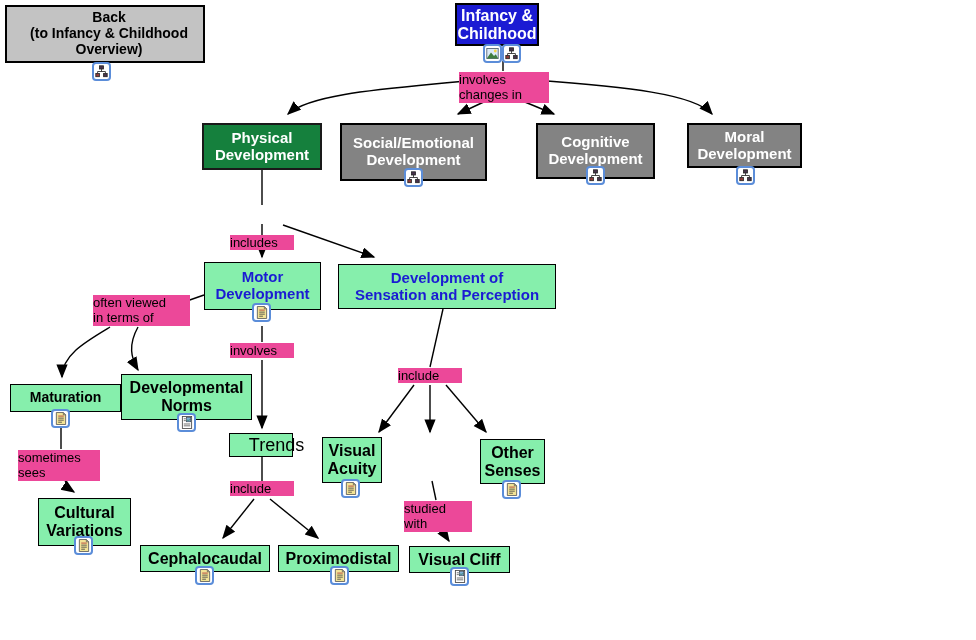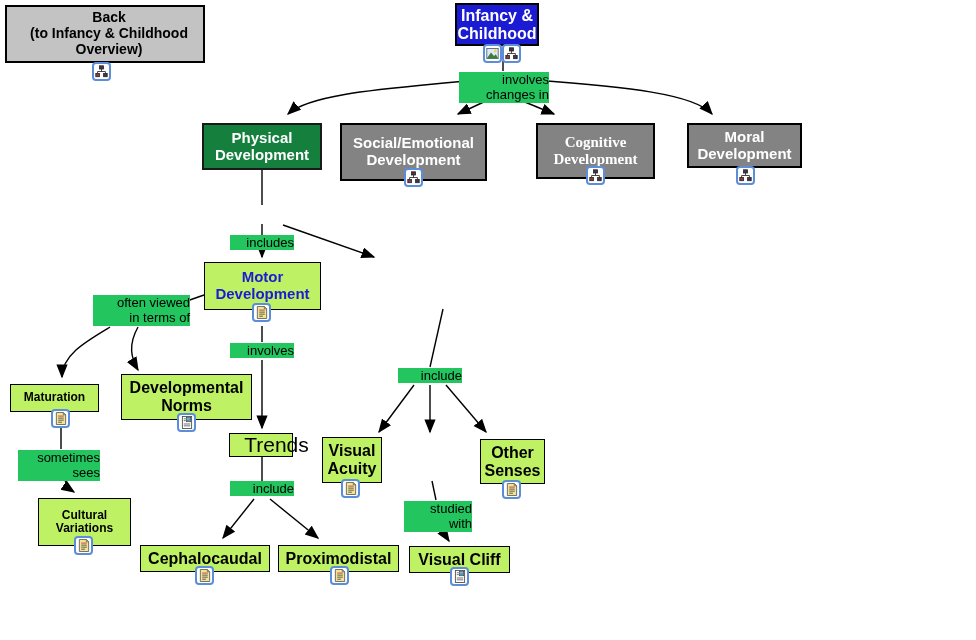--- a/index.html
+++ b/index.html
@@ -1,29 +1,29 @@
 <!DOCTYPE html>
 <html><head>
 <meta charset="utf-8">
 <style>
   html,body{margin:0;padding:0;background:#fff;}
   #canvas{position:relative;width:976px;height:640px;background:#fff;overflow:hidden;
           font-family:"Liberation Sans", sans-serif;}
   #wires{position:absolute;left:0;top:0;z-index:1;}
-  .lbl{position:absolute;z-index:2;font-size:13px;color:#000;text-align:right;
-       white-space:pre-line;line-height:1.18;background:#22c55e;}
+  .lbl{position:absolute;z-index:2;font-size:13px;color:#000;text-align:left;
+       white-space:pre-line;line-height:1.18;background:#ec4899;}
   .node{position:absolute;z-index:3;box-sizing:border-box;display:flex;align-items:center;
         justify-content:center;text-align:center;white-space:pre-line;line-height:1.12;
-        font-weight:bold;font-size:15px;background:#bef264;border:1.5px solid #000;color:#000;}
+        font-weight:bold;font-size:15px;background:#86efac;border:1.5px solid #000;color:#000;}
   .back{background:#c3c3c3;border:2px solid #000;font-size:14px;padding-left:8px;}
   .blue-box{background:#1b1bd3;border:2px solid #000;color:#fff;font-size:16px;}
   .dark{background:#15803d;border:2px solid #1a1a1a;color:#fff;}
   .gray{background:#838383;border:2px solid #000;color:#fff;}
   .blue-text{color:#1b1bd3;}
-  .plain{font-weight:normal;font-size:21px;padding-left:31px;}
+  .plain{font-weight:normal;font-size:18px;padding-left:31px;}
   .badge{position:absolute;z-index:4;width:19px;height:19px;box-sizing:border-box;
          background:#fff;border:2px solid #5b8dd9;border-radius:4px;display:flex;
          align-items:center;justify-content:center;}
   .badge svg{display:block;}
 </style>
 </head>
 <body>
 
 <div id="canvas">
 
@@ -76,31 +76,33 @@
 
   <div class="node back" style="left:5px;top:5px;width:200px;height:58px;">Back
 (to Infancy &amp; Childhood
 Overview)</div>
   <div class="node blue-box" style="left:455px;top:3px;width:84px;height:43px;">Infancy &amp;
 Childhood</div>
   <div class="node dark" style="left:202px;top:123px;width:120px;height:47px;">Physical
 Development</div>
   <div class="node gray" style="left:340px;top:123px;width:147px;height:58px;">Social/Emotional
 Development</div>
-  <div class="node gray" style="left:536px;top:123px;width:119px;height:56px;font-family:Liberation Serif, serif;">Cognitive
+  <div class="node gray" style="left:536px;top:123px;width:119px;height:56px;">Cognitive
 Development</div>
   <div class="node gray" style="left:687px;top:123px;width:115px;height:45px;">Moral
 Development</div>
   <div class="node blue-text" style="left:204px;top:262px;width:117px;height:48px;">Motor
 Development</div>
-  <div class="node" style="left:10px;top:384px;width:89px;height:28px;font-size:12px;text-align:right;">Maturation</div>
+  <div class="node blue-text" style="left:338px;top:264px;width:218px;height:45px;">Development of
+Sensation and Perception</div>
+  <div class="node" style="left:10px;top:384px;width:111px;height:28px;font-size:14px;text-align:right;">Maturation</div>
   <div class="node" style="left:121px;top:374px;width:131px;height:46px;font-size:16px;">Developmental
 Norms</div>
   <div class="node plain" style="left:229px;top:433px;width:64px;height:24px;">Trends</div>
-  <div class="node" style="left:38px;top:498px;width:93px;height:48px;font-size:12px;">Cultural
+  <div class="node" style="left:38px;top:498px;width:93px;height:48px;font-size:16px;">Cultural
 Variations</div>
   <div class="node" style="left:278px;top:545px;width:121px;height:27px;font-size:16px;">Proximodistal</div>
   <div class="node" style="left:140px;top:545px;width:130px;height:27px;font-size:16px;">Cephalocaudal</div>
   <div class="node" style="left:322px;top:437px;width:60px;height:46px;font-size:16px;">Visual
 Acuity</div>
   <div class="node" style="left:480px;top:439px;width:65px;height:45px;font-size:16px;">Other
 Senses</div>
   <div class="node" style="left:409px;top:546px;width:101px;height:27px;font-size:16px;">Visual Cliff</div>
 
   <div class="badge" style="left:92px;top:62px;">

